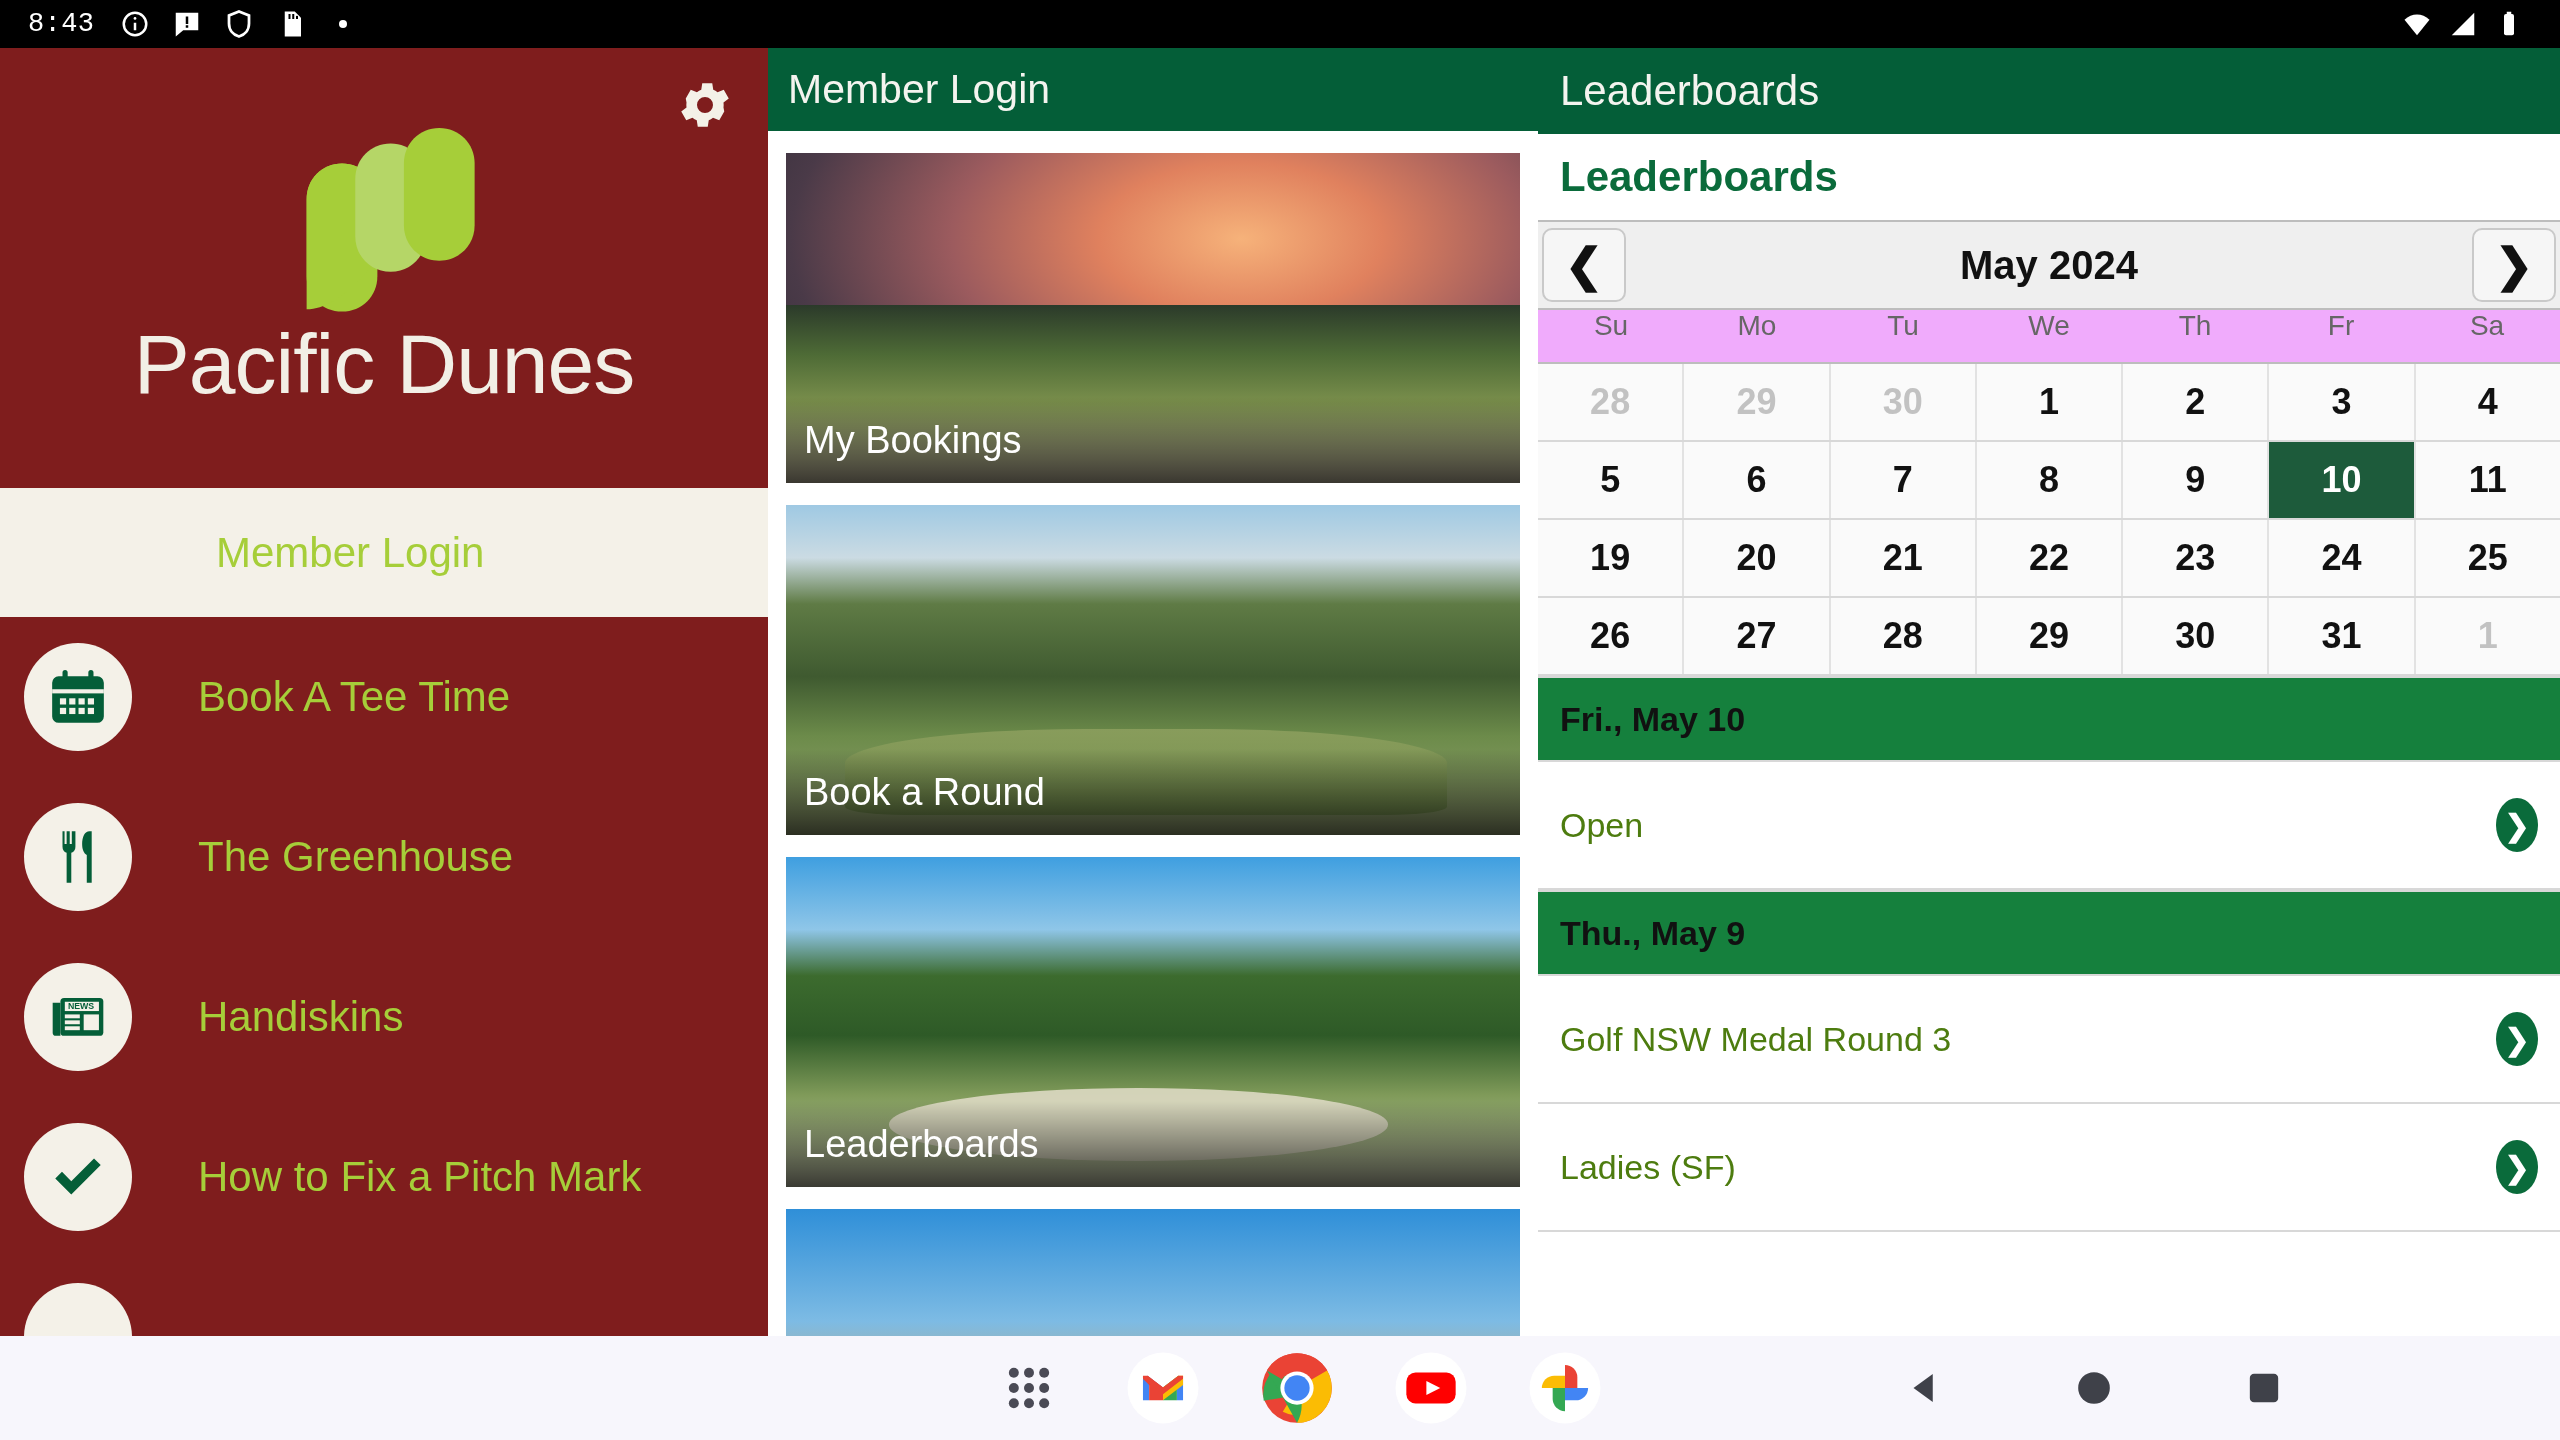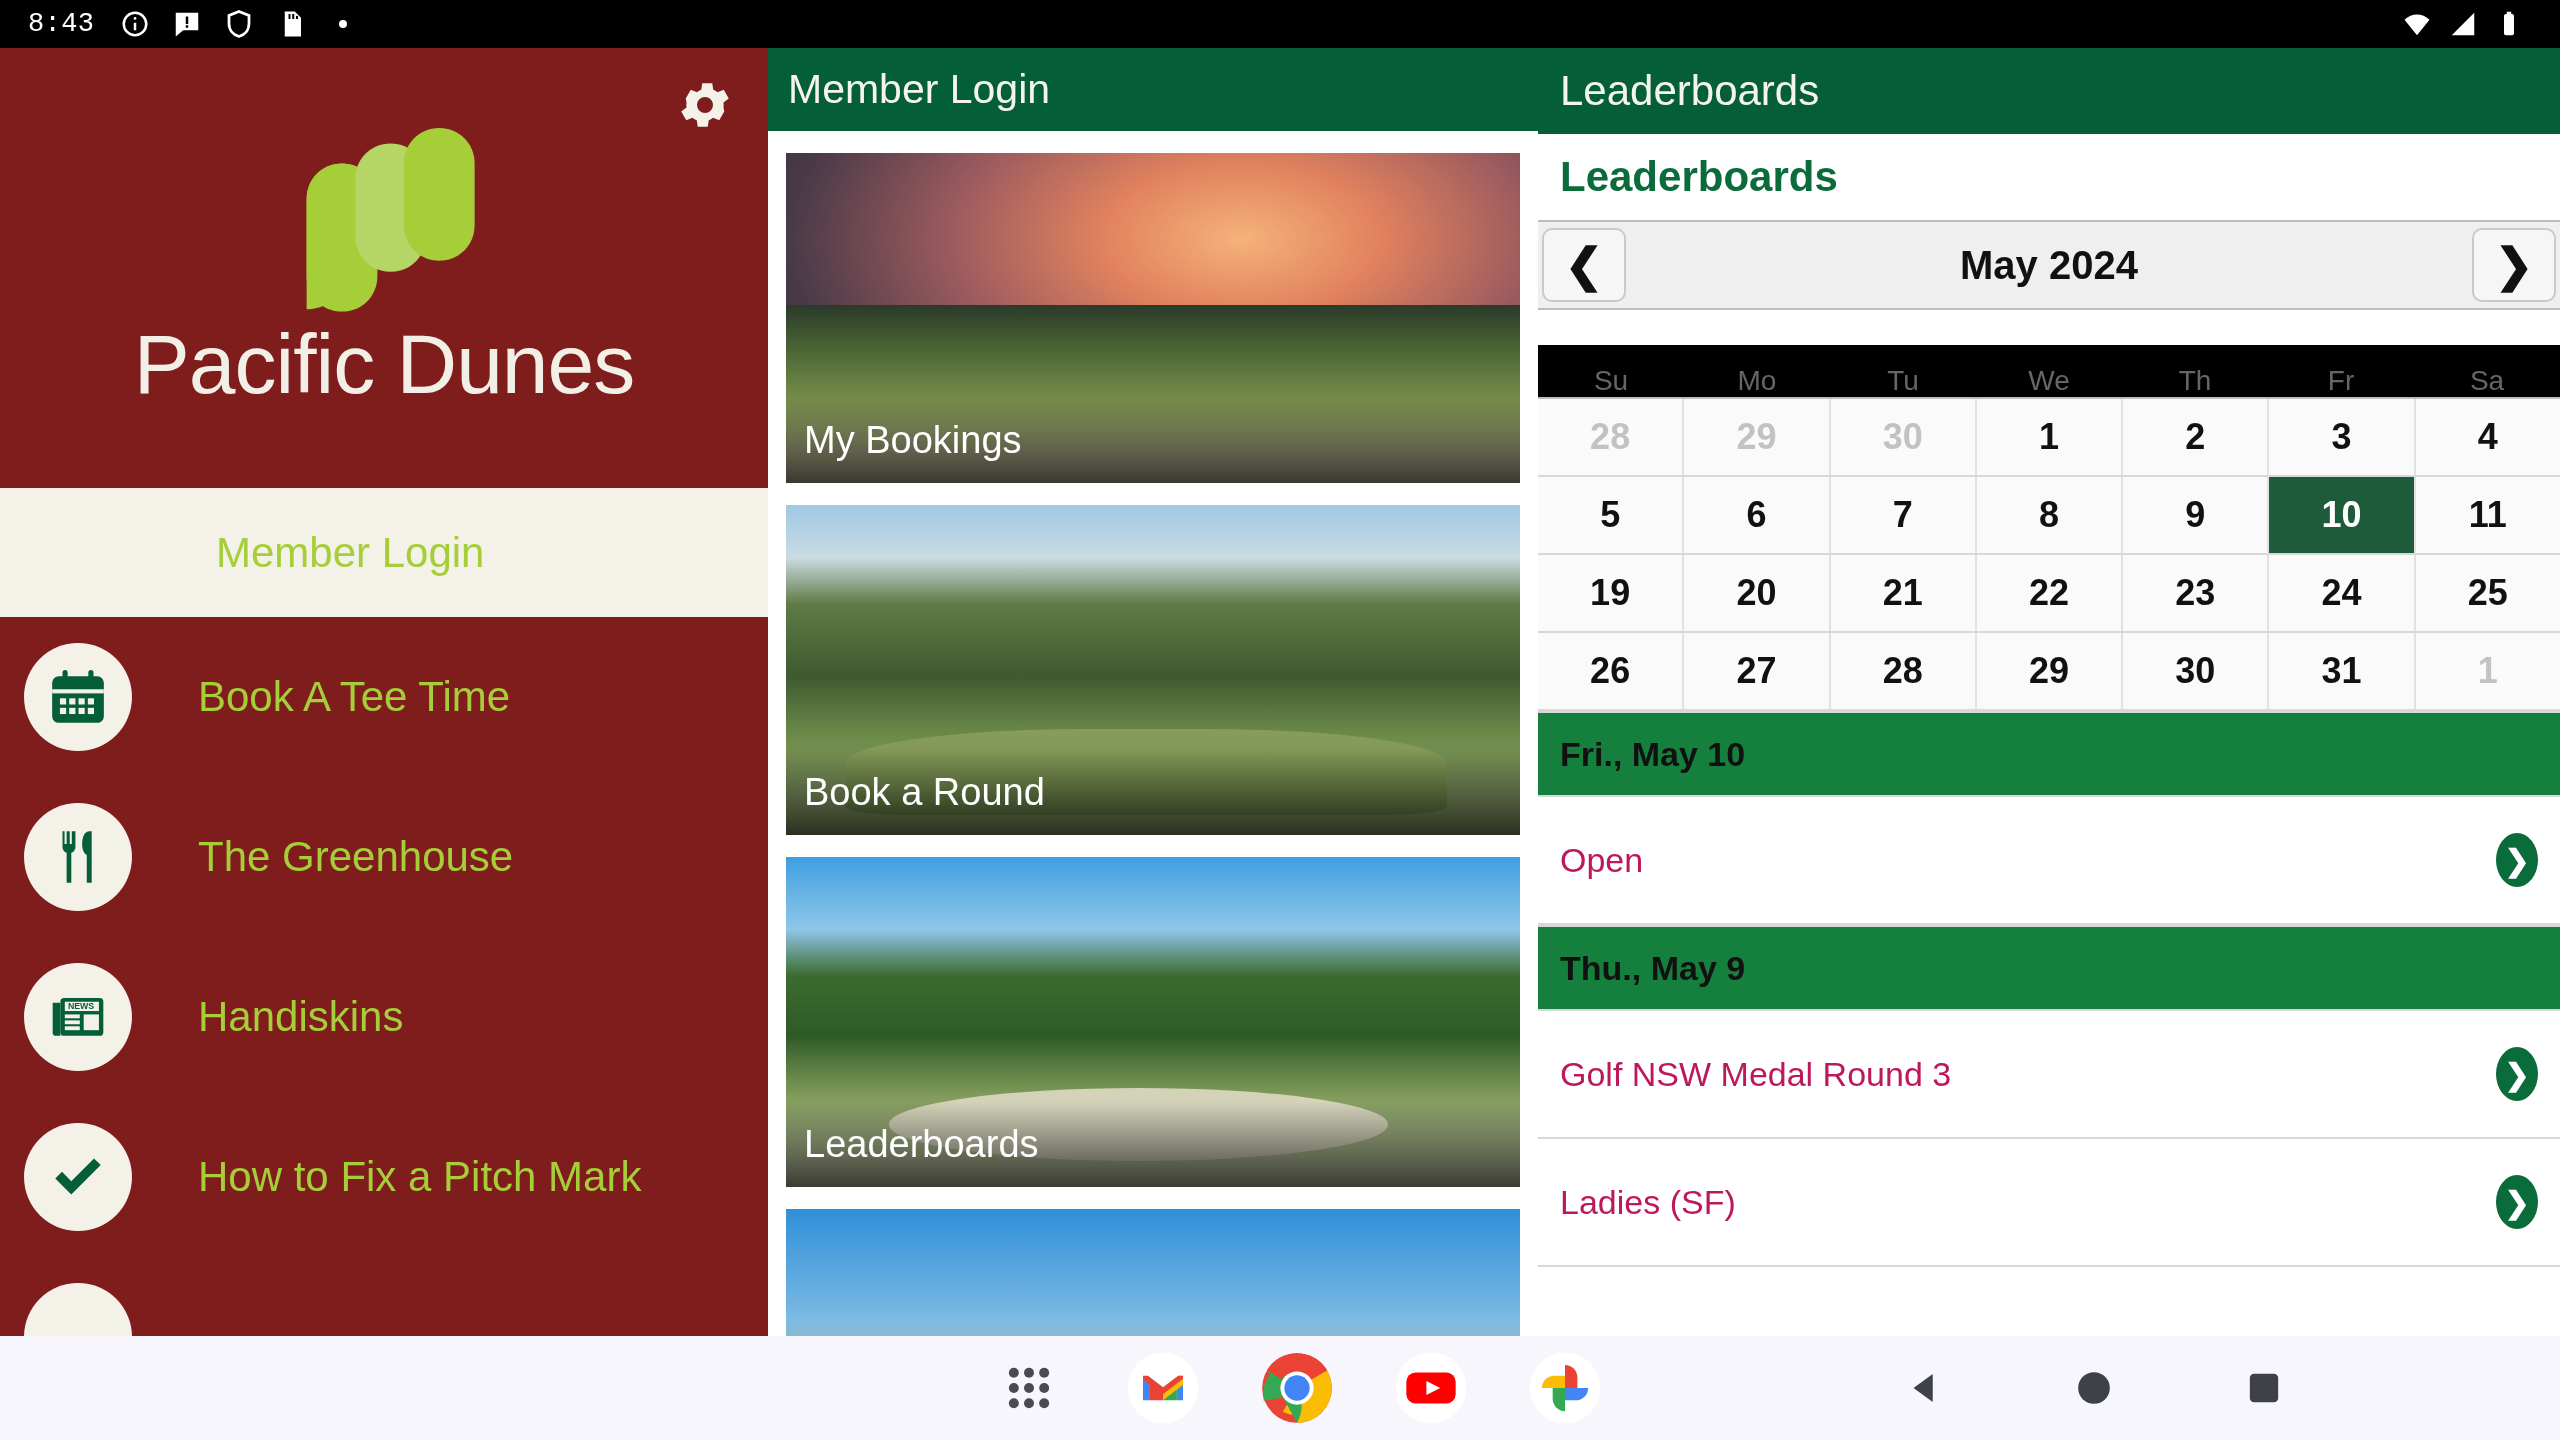--- a/index.html
+++ b/index.html
@@ -118,42 +118,42 @@
     display:flex; align-items:center; position:relative;
   }
   .cal-arrow {
     width:84px; height:74px; background:#F6F6F6; border:2px solid #C9C9C9; border-radius:10px;
     display:flex; align-items:center; justify-content:center; cursor:pointer;
     font-size:46px; color:#111; font-weight:bold; line-height:1;
   }
   .cal-arrow.left { margin-left:4px; }
   .cal-arrow.right { margin-left:auto; margin-right:4px; }
   .cal-month { position:absolute; left:0; right:0; text-align:center; font-size:40px; font-weight:bold; color:#111; }
-  .dow-row { display:flex; height:52px; align-items:flex-end; background:#000000;margin-top:35px; }
+  .dow-row { display:flex; height:52px; align-items:flex-start; background:#f0abfc; }
   .dow { flex:1; text-align:center; font-size:28px; color:#666; }
   .cal-grid { border-top:2px solid #BDBDBD; }
   .cal-week { display:flex; height:78px; border-bottom:2px solid #D8D8D8; }
   .cal-cell {
     flex:1; display:flex; align-items:center; justify-content:center;
     font-size:36px; font-weight:bold; color:#111;
     border-right:2px solid #E2E2E2; background:#FAFAFA; cursor:pointer;
   }
   .cal-cell:last-child { border-right:none; }
   .cal-cell.muted { color:#C2C2C2; }
   .cal-cell.sel { background:#1D5B3B; color:#fff; }
   .ev-date {
     height:86px; background:#15803d; display:flex; align-items:center;
     border-bottom:2px solid #D8D8D8; border-top:2px solid #D8D8D8;
     font-size:34px; font-weight:bold; color:#111; padding-left:22px;
   }
   .ev-row {
     height:128px; background:#fff; display:flex; align-items:center;
     border-bottom:2px solid #D8D8D8; padding:0 22px; cursor:pointer;
   }
-  .ev-name { font-size:34px; color:#be185d; }
+  .ev-name { font-size:34px; color:#4d7c0f; }
   .ev-chev {
     margin-left:auto; width:42px; height:54px; border-radius:50%;
     background:#0A6B3B; color:#fff; display:flex; align-items:center; justify-content:center;
     font-size:30px; font-weight:bold;
   }
 
   
   .navbar {
     position:absolute; bottom:0; left:0; width:2560px; height:104px;
     background:#F7F6FC; display:flex; align-items:center;

